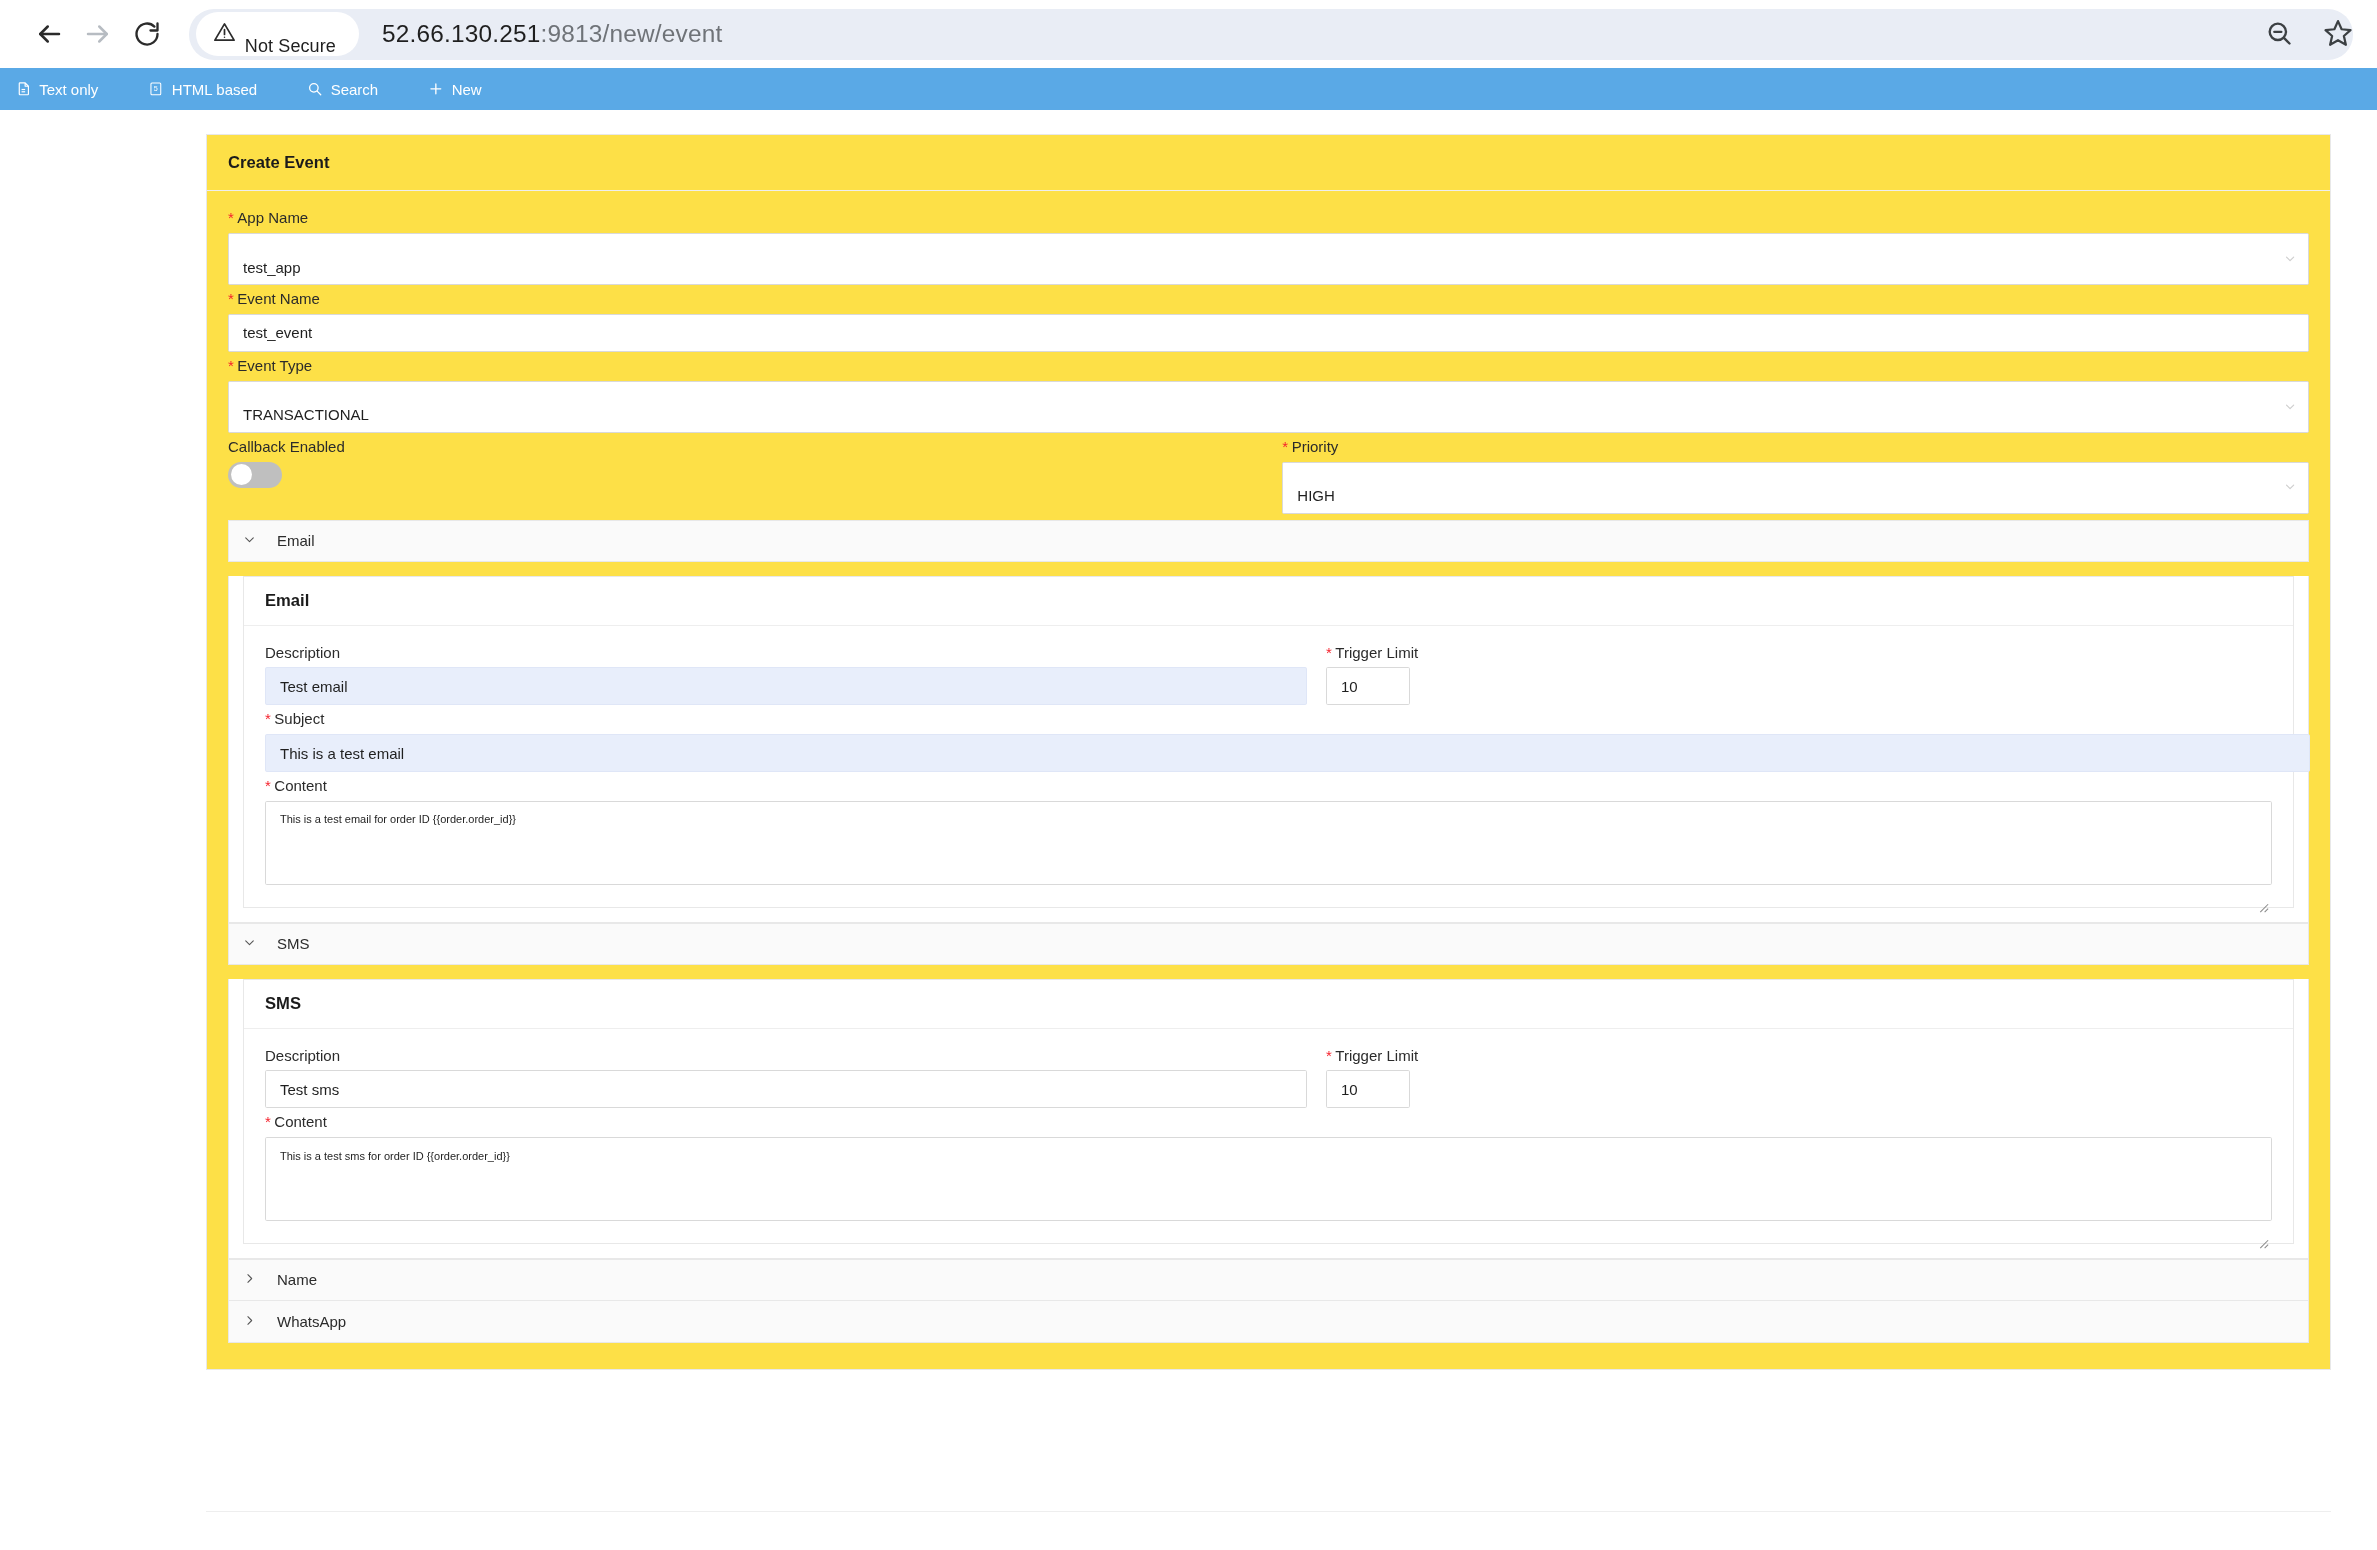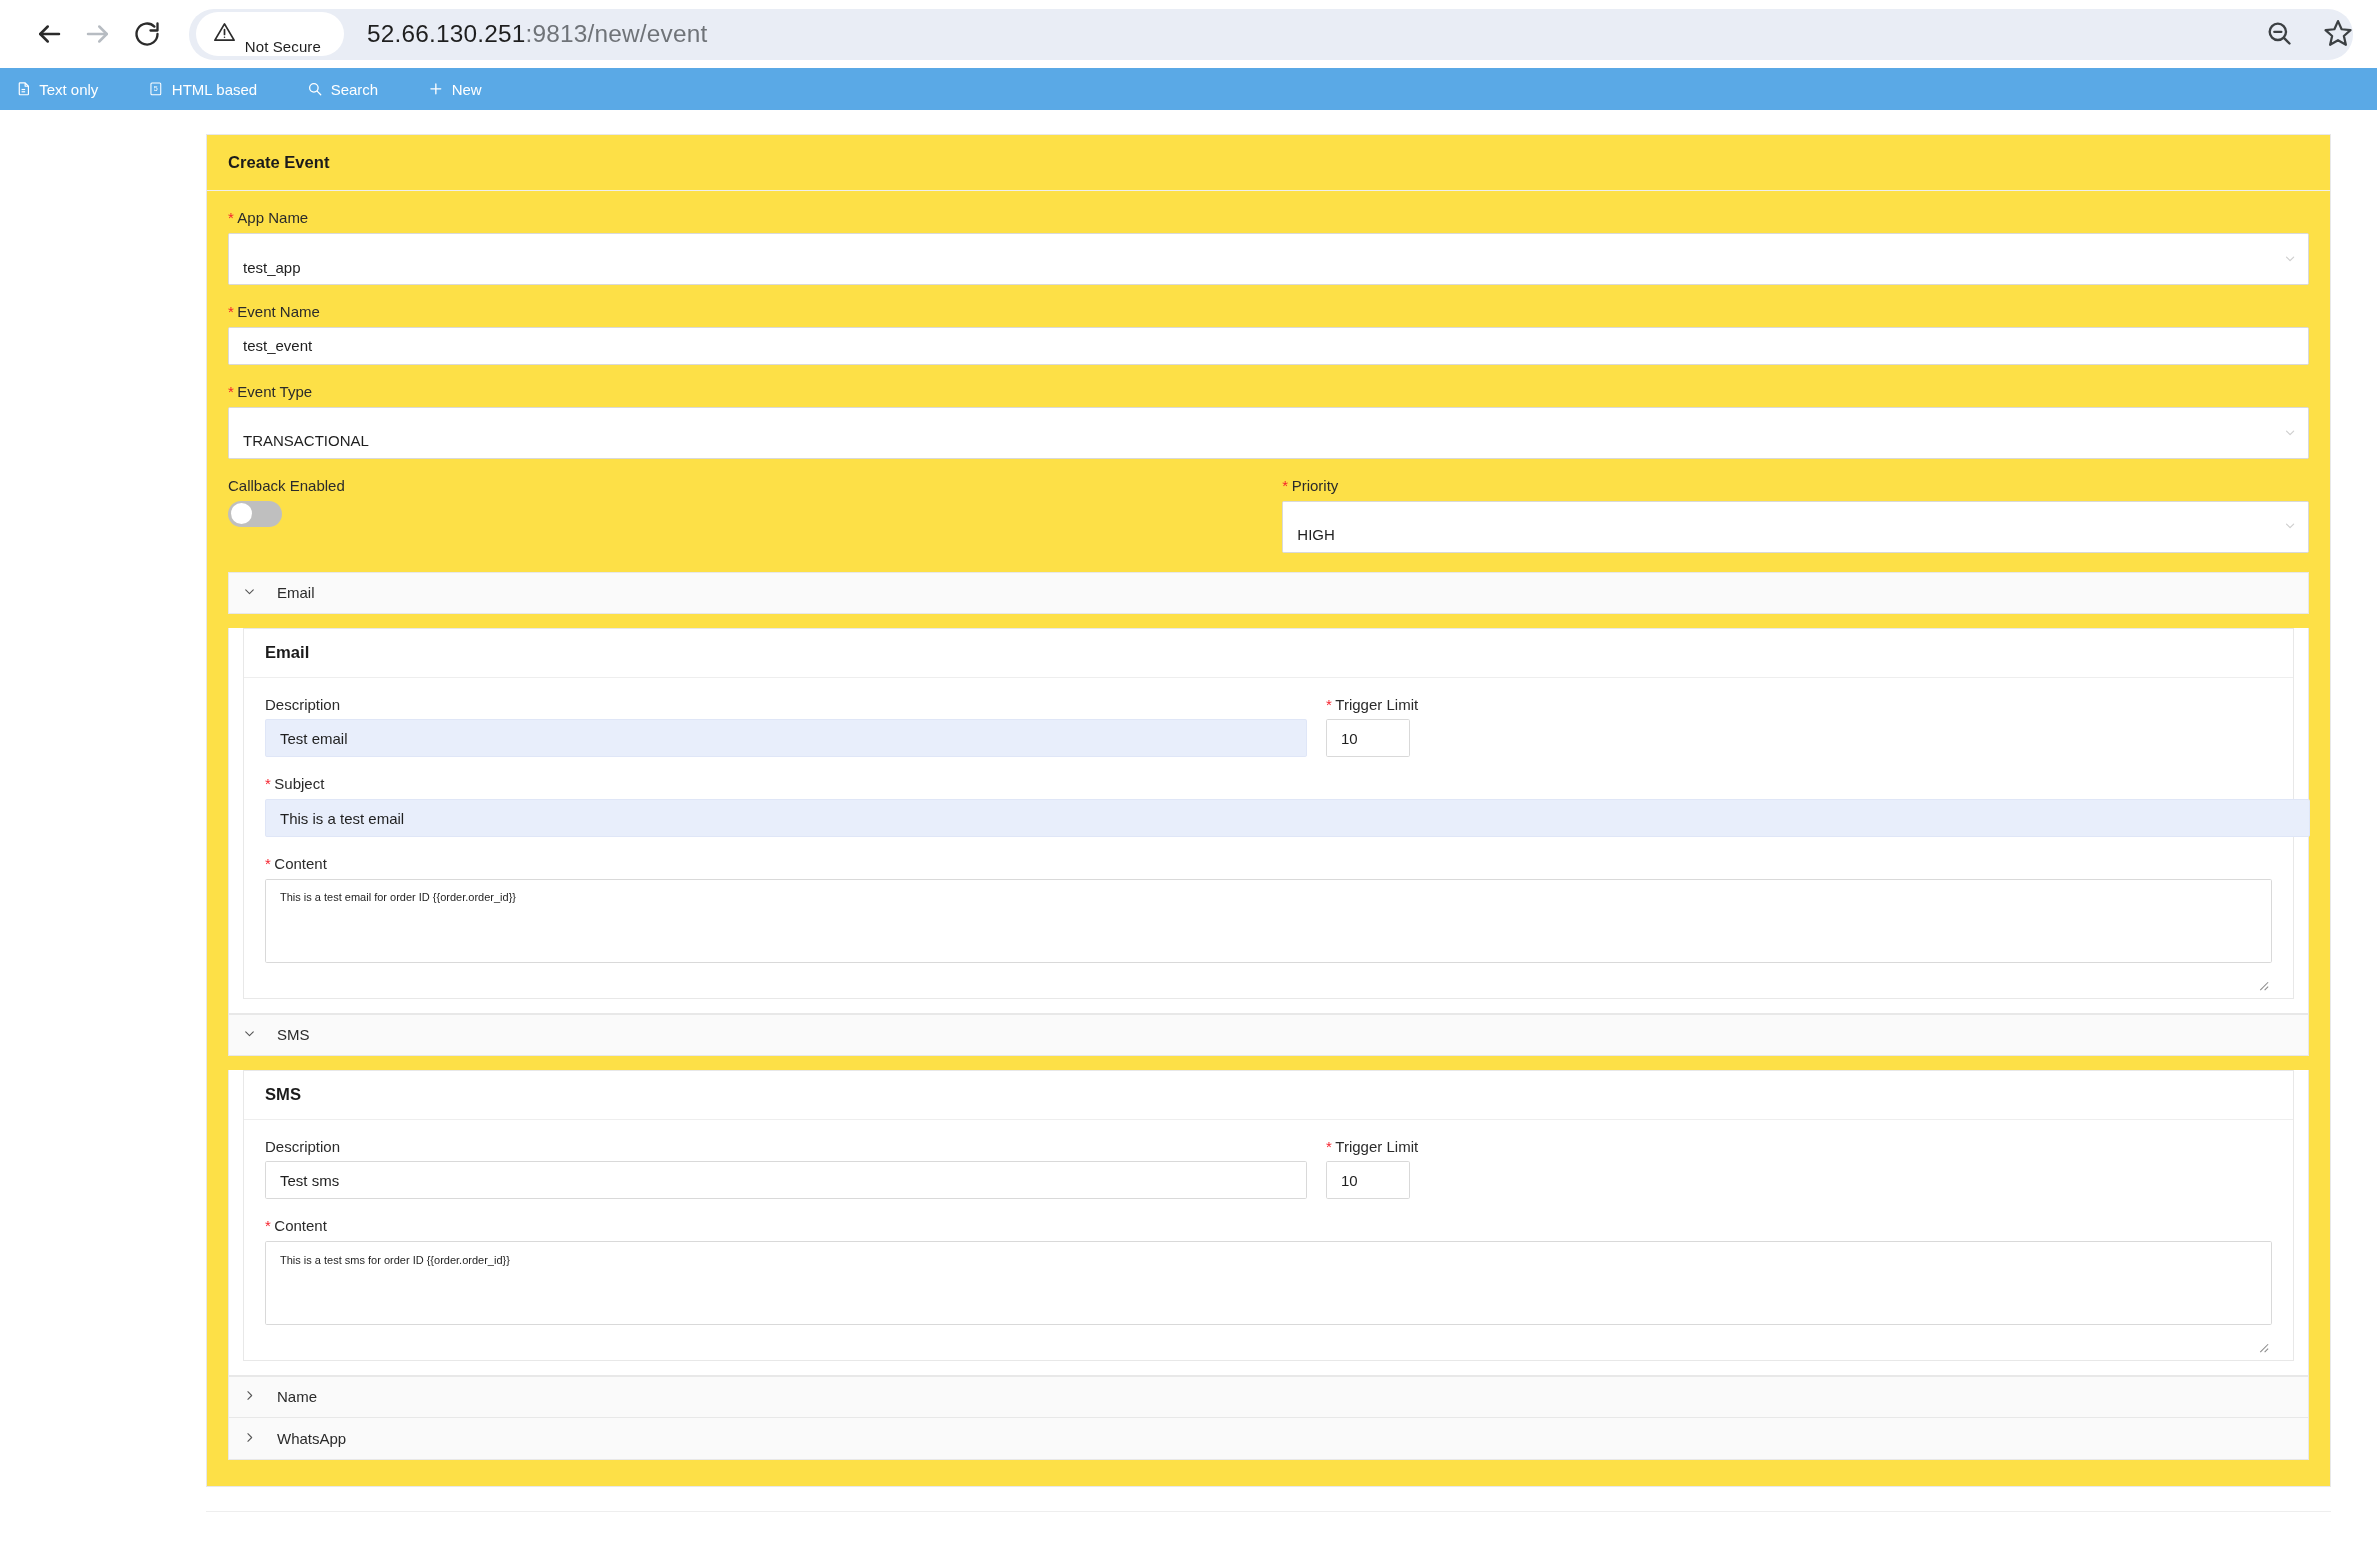--- a/index.html
+++ b/index.html
@@ -38,21 +38,21 @@
   .notsecure {
     height: 44px;
     background: #ffffff;
     border-radius: 22px;
     display: flex; align-items: center;
     gap: 8.7px;
     padding: 0 23px 0 17.4px;
     flex: 0 0 auto;
   }
   .notsecure-label {
-    font-size: 15px; color: #1f1f1f; letter-spacing: 0.1px; margin-top: 24px;
+    font-size: 18px; color: #1f1f1f; letter-spacing: 0.1px; margin-top: 24px;
   }
   .url {
     margin-left: 23px;
     font-size: 24.4px;
     color: #1f1f1f;
     letter-spacing: 0.2px;
     white-space: nowrap;
   }
   .url .dim { color: #6f7378; }
   .chrome-right {
@@ -96,21 +96,21 @@
   }
   .card-head {
     height: 56px;
     display: flex; align-items: center;
     padding-left: 21px;
     border-bottom: 0.9px solid #eeeeee;
     font-size: 16.6px; font-weight: bold; color: #1b1b1b;
   }
   .card-body { padding: 19px 21px 8.7px 21px; }
 
-  .field { margin-bottom: 19px; }
+  .field { margin-bottom: 6px; }
   .flabel {
     font-size: 15px; color: #2b2b2b;
     margin-bottom: 7.8px; display: block;
     line-height: 1;
   }
   .req { color: #f5222d; font-size: 15px; margin-right: 3.5px; }
 
   .inp {
     width: 100%; height: 38px;
     border: 0.9px solid #d9d9d9;

